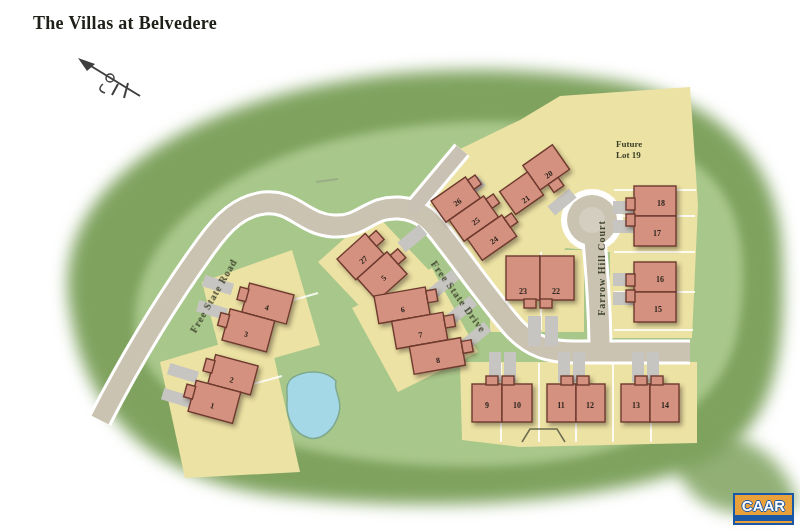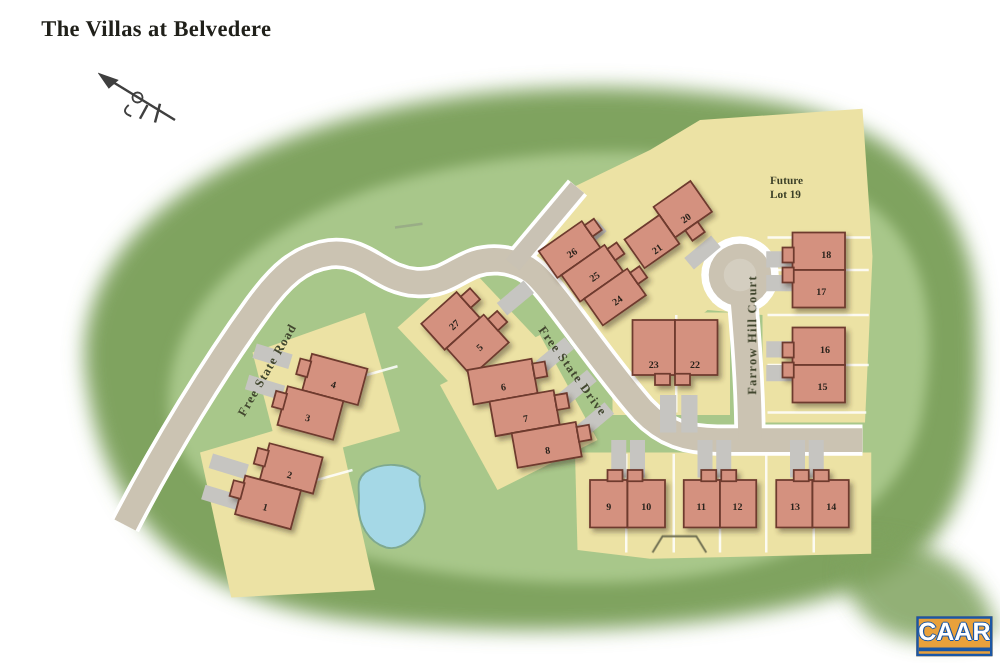--- a/index.html
+++ b/index.html
@@ -13,21 +13,21 @@
              text-anchor:middle;font-family:"Liberation Serif",serif;}
   .futurelabel{fill:#3c4028;font-size:9px;font-weight:bold;
                font-family:"Liberation Serif",serif;}
   .parcel-line{stroke:#ffffff;stroke-width:2;opacity:.85;fill:none;}
   #page-title{position:absolute;left:33px;top:13px;font-size:18px;font-weight:bold;
               color:#20201a;letter-spacing:.3px;text-align:right;}
   #caar-logo{position:absolute;left:733px;top:493px;width:61px;height:32px;
              box-sizing:border-box;border:2px solid #1a57a5;background:#e9a13b;
              display:flex;flex-direction:column;}
   #caar-logo .caar-text{flex:1;display:flex;align-items:center;justify-content:center;
-     font-family:"Liberation Sans",sans-serif;font-weight:bold;font-size:20px;color:#fff;
+     font-family:"Liberation Sans",sans-serif;font-weight:bold;font-size:15px;color:#fff;
      text-shadow:-1px 0 #1a57a5,1px 0 #1a57a5,0 -1px #1a57a5,0 1px #1a57a5;}
   #caar-logo .caar-band{height:6px;background:#1a57a5;margin-bottom:2px;}
 </style>
 </head>
 <body>
 
 <div id="stage">
 
 <svg id="map-svg" width="800" height="531" viewBox="0 0 800 531">
   <defs>

